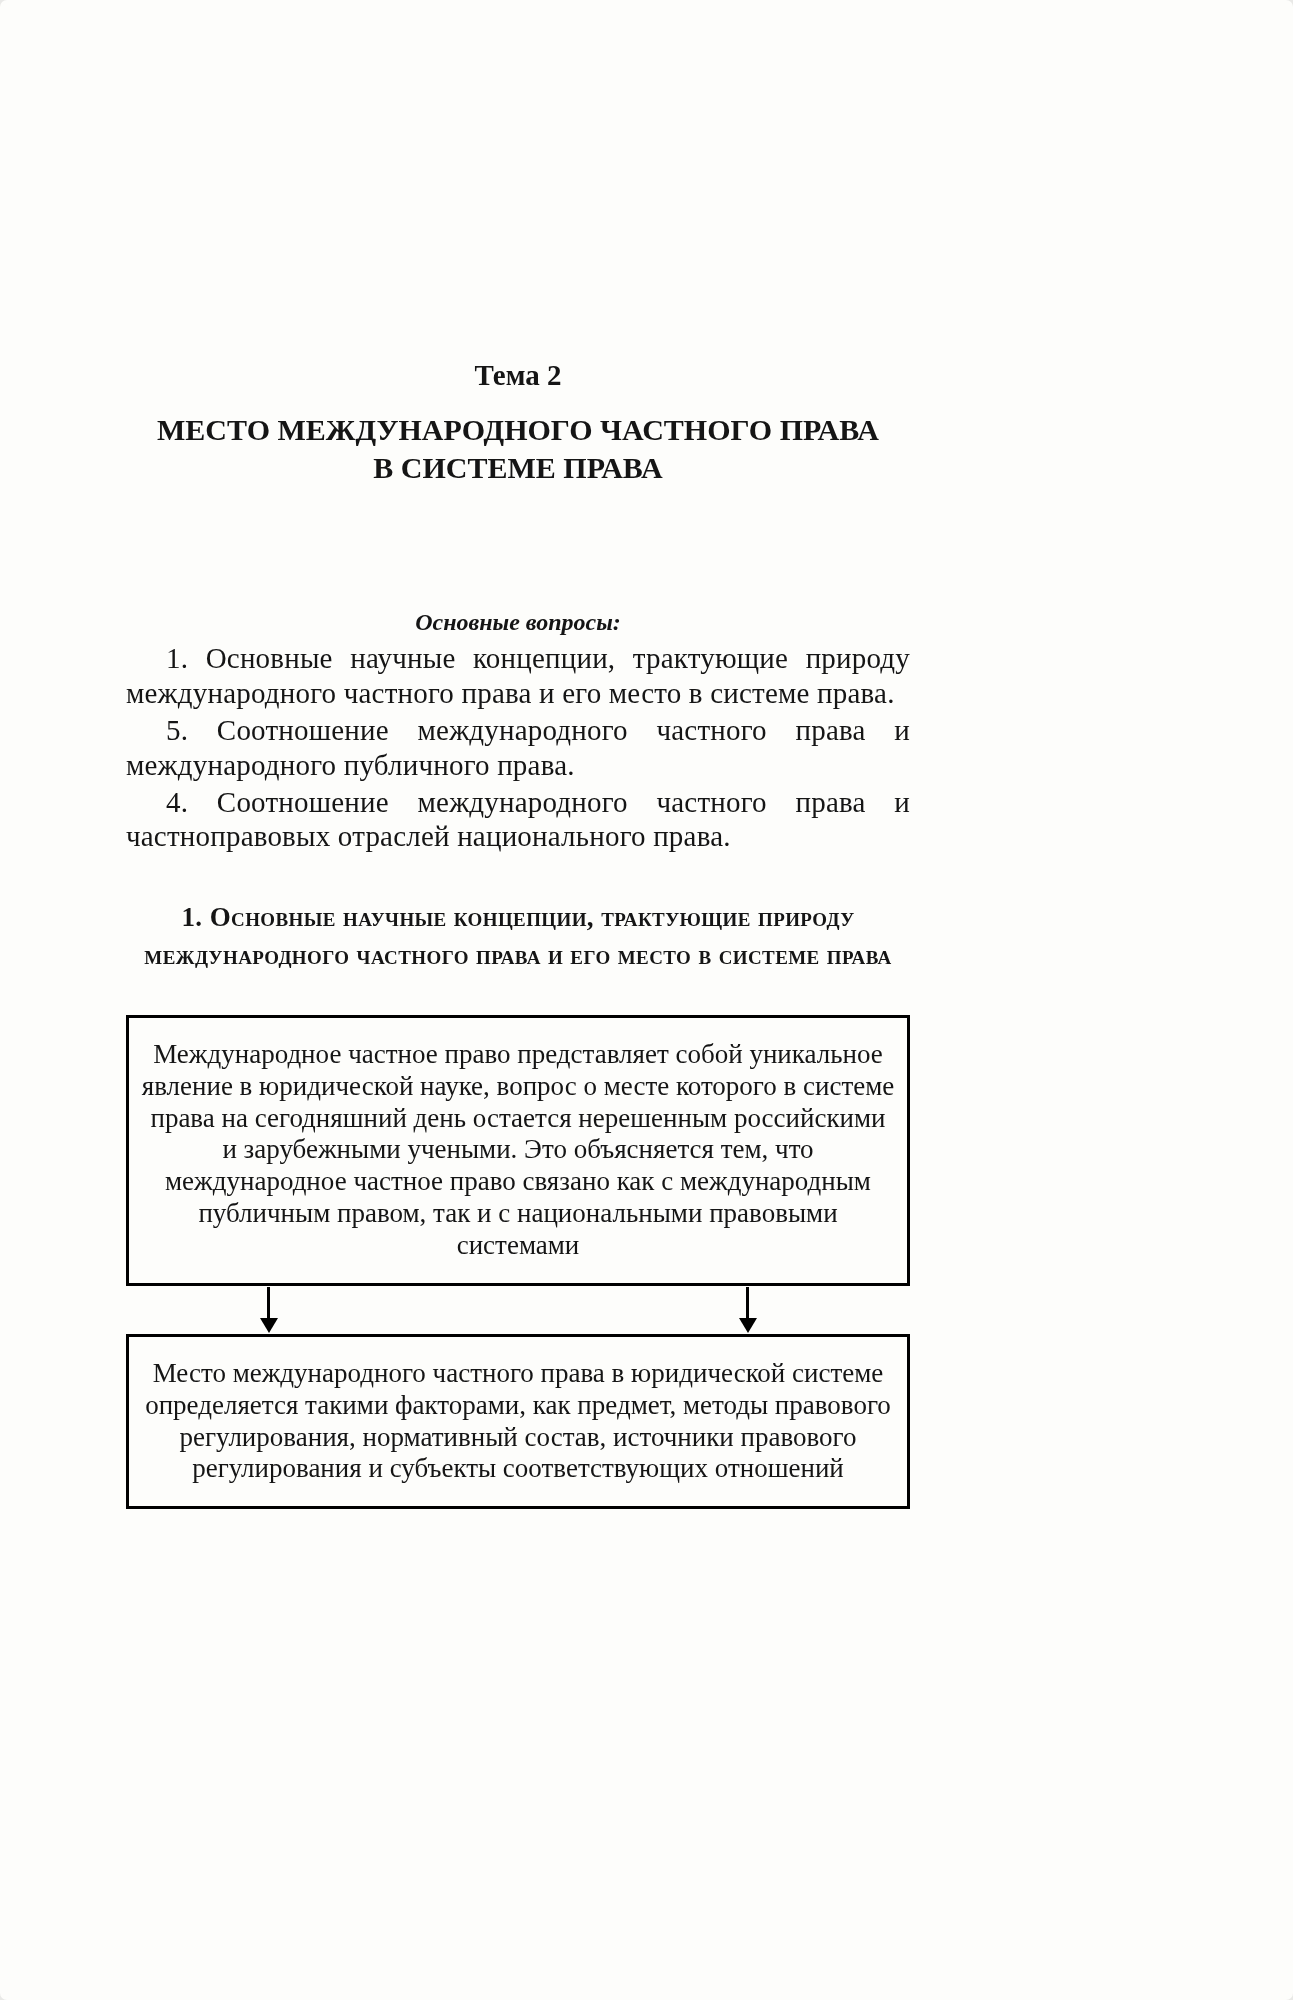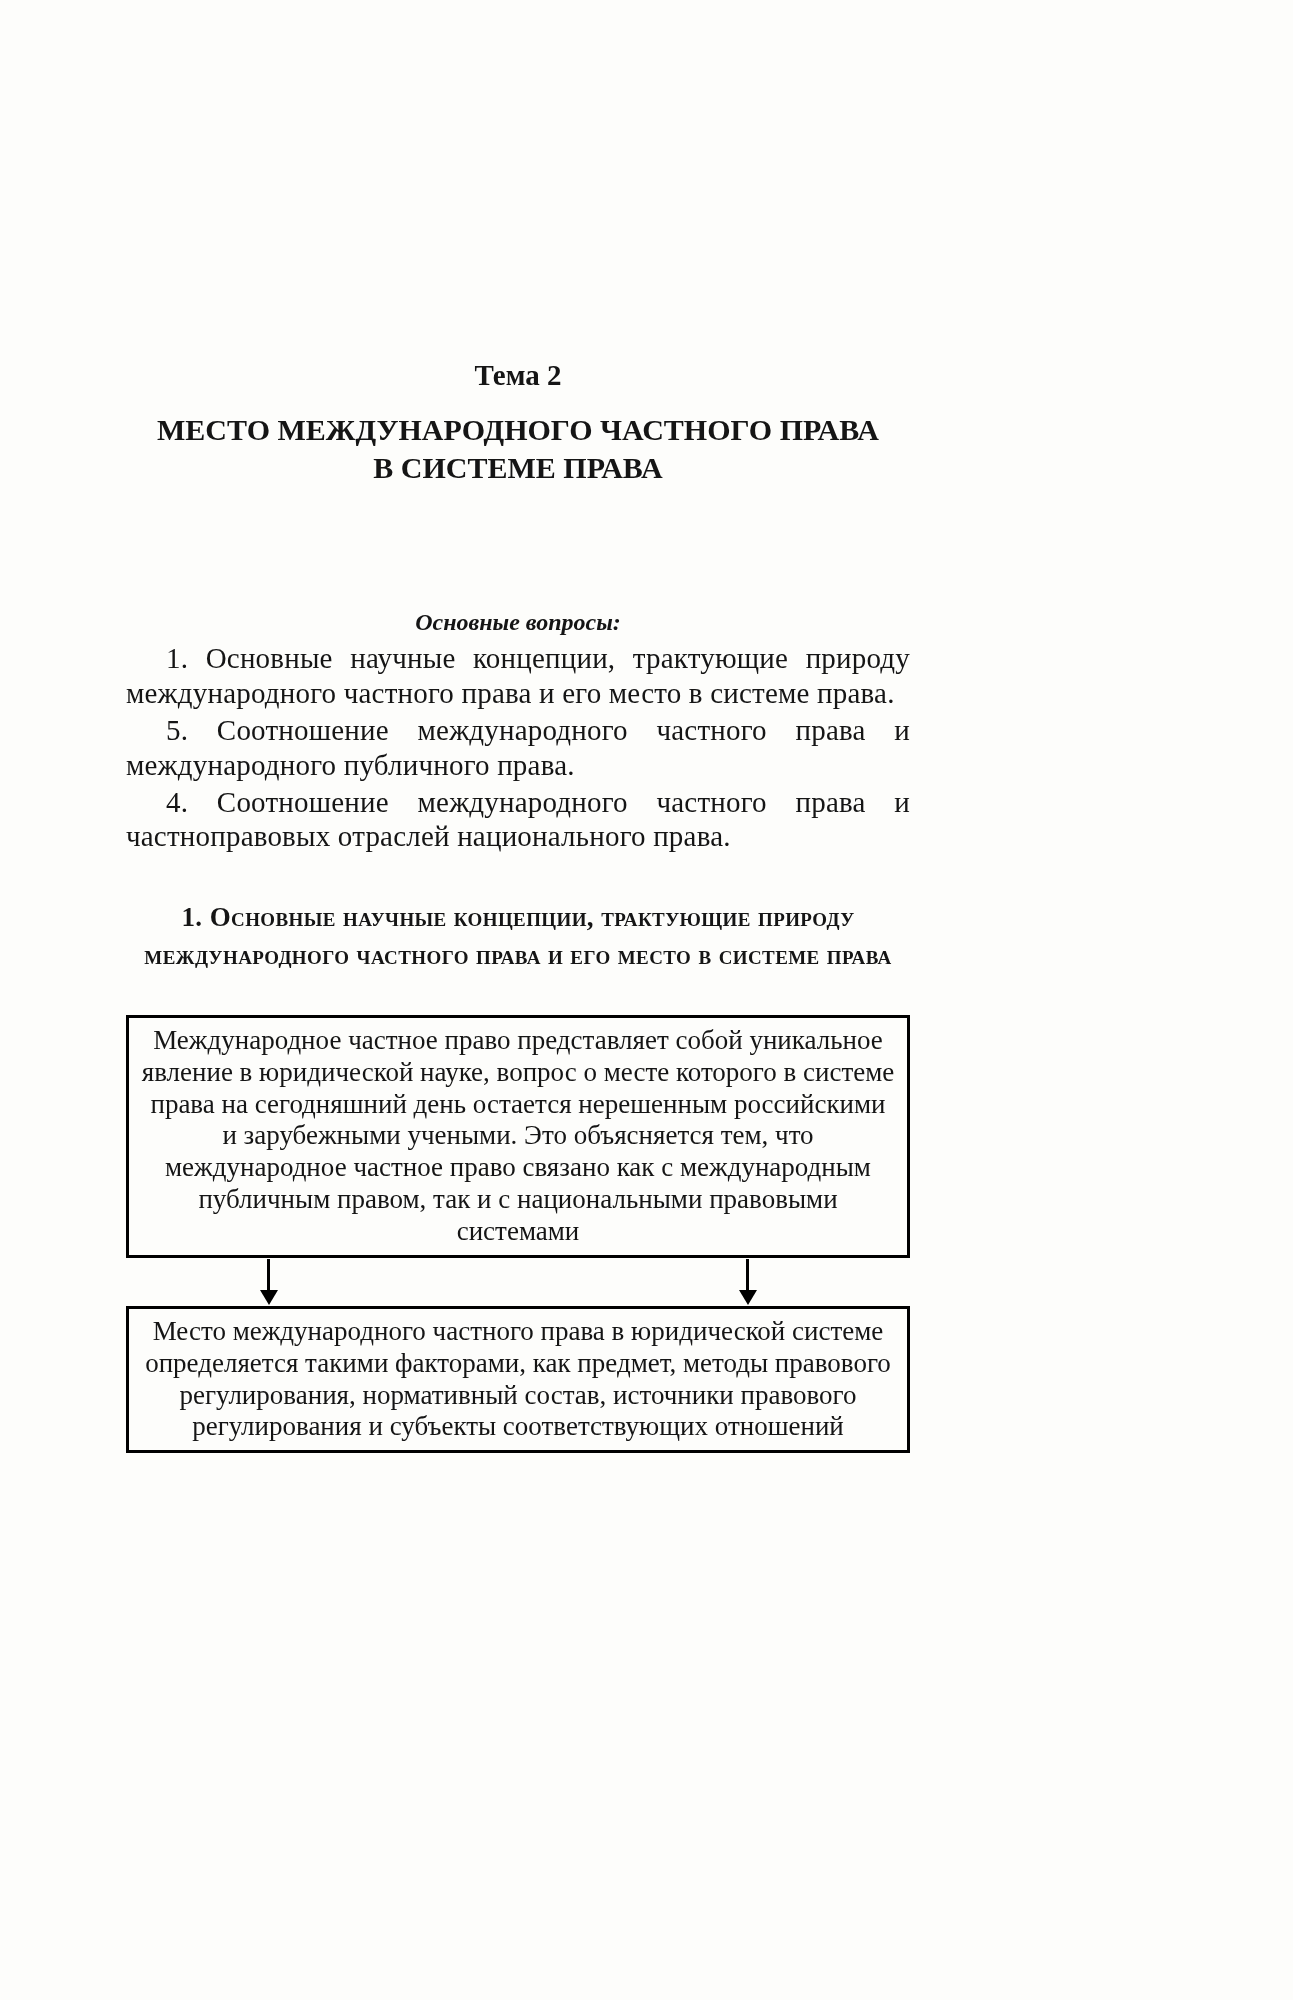--- a/index.html
+++ b/index.html
@@ -11,20 +11,21 @@
   }
 
   .page {
     position: relative;
     width: 1293px;
     height: 2000px;
     margin: 0 auto;
     background: #fdfdfb;
     color: #151515;
     overflow: hidden;
+    border-radius: 7px;
   }
 
   .content {
     position: absolute;
     left: 126px;
     top: 0;
     width: 784px;
   }
 
   .topic {
@@ -71,21 +72,21 @@
     line-height: 1.42;
     font-variant: small-caps;
     letter-spacing: 0.4px;
   }
 
   .diagram { margin-top: 40px; }
 
   .box {
     width: 100%;
     border: 3px solid #000;
-    padding: 7px 12px;
+    padding: 21px 12px;
     text-align: center;
     font-size: 27px;
     line-height: 1.18;
     background: #fdfdfb;
   }
 
   .arrows {
     position: relative;
     height: 48px;
   }

